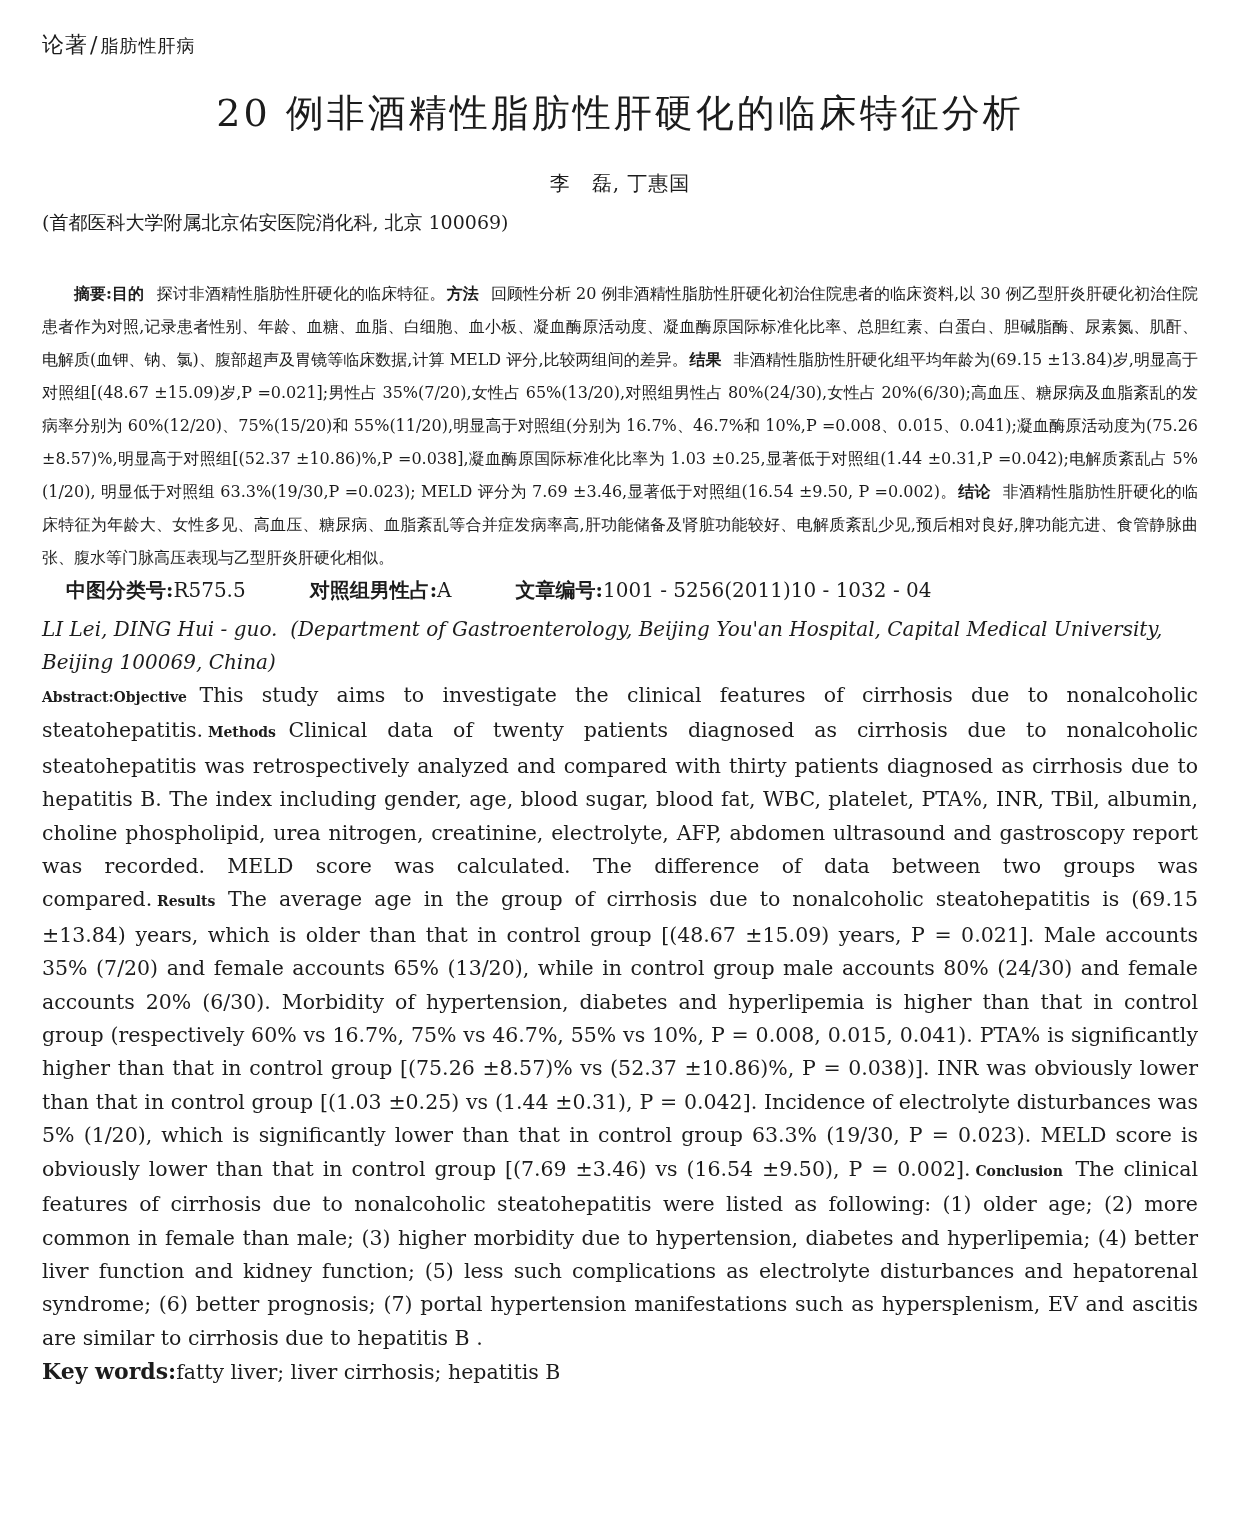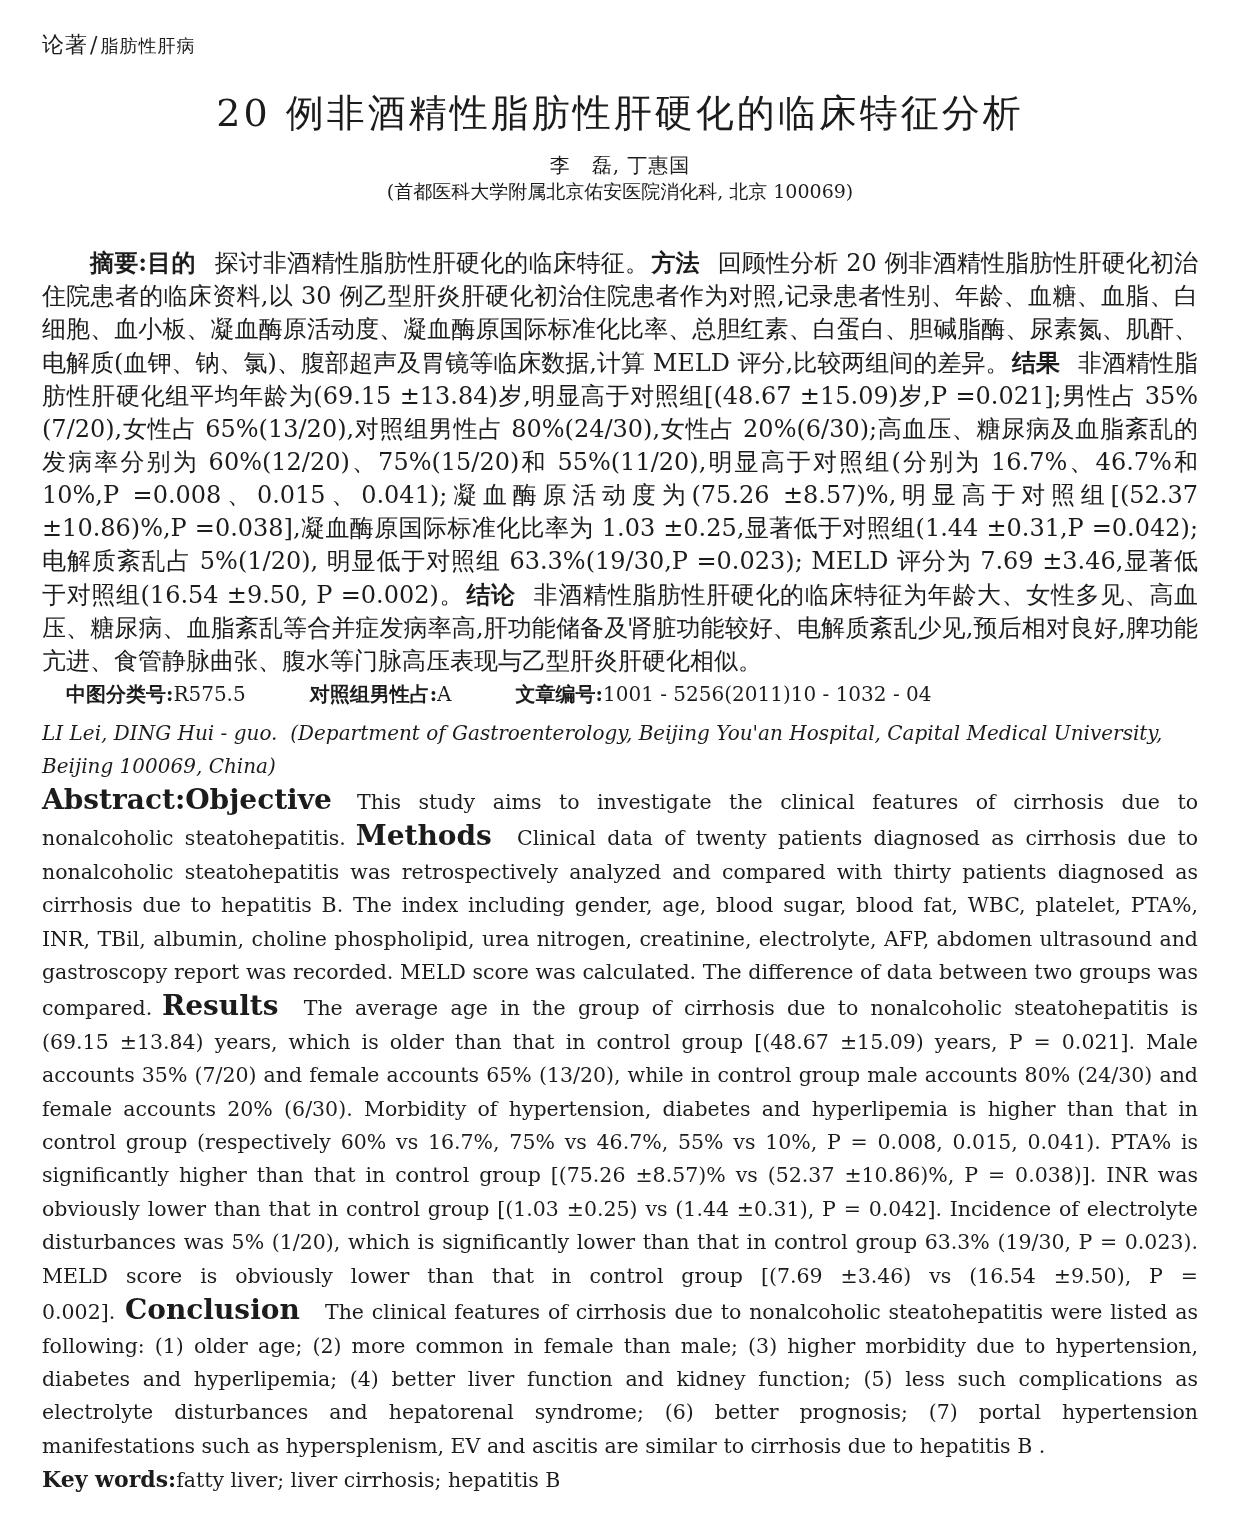--- a/index.html
+++ b/index.html
@@ -12,41 +12,41 @@
   .page{padding:30px 42px 0 42px;box-sizing:border-box;}
 
   .eyebrow{font-size:22px;letter-spacing:1px;}
   .eyebrow .topic{font-size:18px;}
   .eyebrow .sep{font-size:22px;padding:0 2px;}
 
   h1.title-cn{
     text-align:center;font-weight:400;font-size:38px;letter-spacing:3px;
     margin:32px 0 0 0;line-height:42px;
   }
-  .authors-cn{text-align:center;font-size:20px;margin-top:18px;letter-spacing:1px;}
-  .affil-cn{text-align:center;font-size:19px;}
+  .authors-cn{text-align:center;font-size:20px;margin-top:36px;letter-spacing:1px;}
+  .affil-cn{text-align:left;font-size:19px;margin-top:13px;}
 
   .abs-cn{
-    font-size:24px;line-height:33px;text-align:justify;
+    font-size:16px;line-height:33px;text-align:justify;
     text-indent:2em;margin:41px 0 0 0;
   }
   .b{font-weight:bold;}
   .seclab{font-weight:bold;margin:0 0.75em 0 0.1em;}
   .kw-line{font-size:20px;line-height:33px;text-indent:2em;margin:0;}
   .clc-line{font-size:20px;line-height:33px;text-indent:1.2em;margin:0;}
   .clc-line .grp{margin-right:3.2em;}
   .clc-line .grp:last-child{margin-right:0;}
 
   .title-en{
     font-size:23px;font-weight:bold;margin:27px 0 0 0;line-height:30px;
     letter-spacing:0px;
   }
   .authors-en{font-style:italic;font-size:20px;line-height:33px;margin:6px 0 0 0;}
   .abs-en{font-size:20.5px;line-height:33.4px;text-align:justify;margin:0;}
-  .abs-en .alabel{font-weight:bold;font-size:28px;}
+  .abs-en .alabel{font-weight:bold;font-size:14px;}
   .kw-en{font-size:20.5px;line-height:33.4px;margin:0;}
   .kw-en .alabel{font-weight:bold;font-size:22px;}
 </style>
 </head>
 <body>
 
 <div class="page">
 
   <div class="eyebrow">
     <span class="cat">论著</span><span class="sep">/</span><span class="topic">脂肪性肝病</span>

